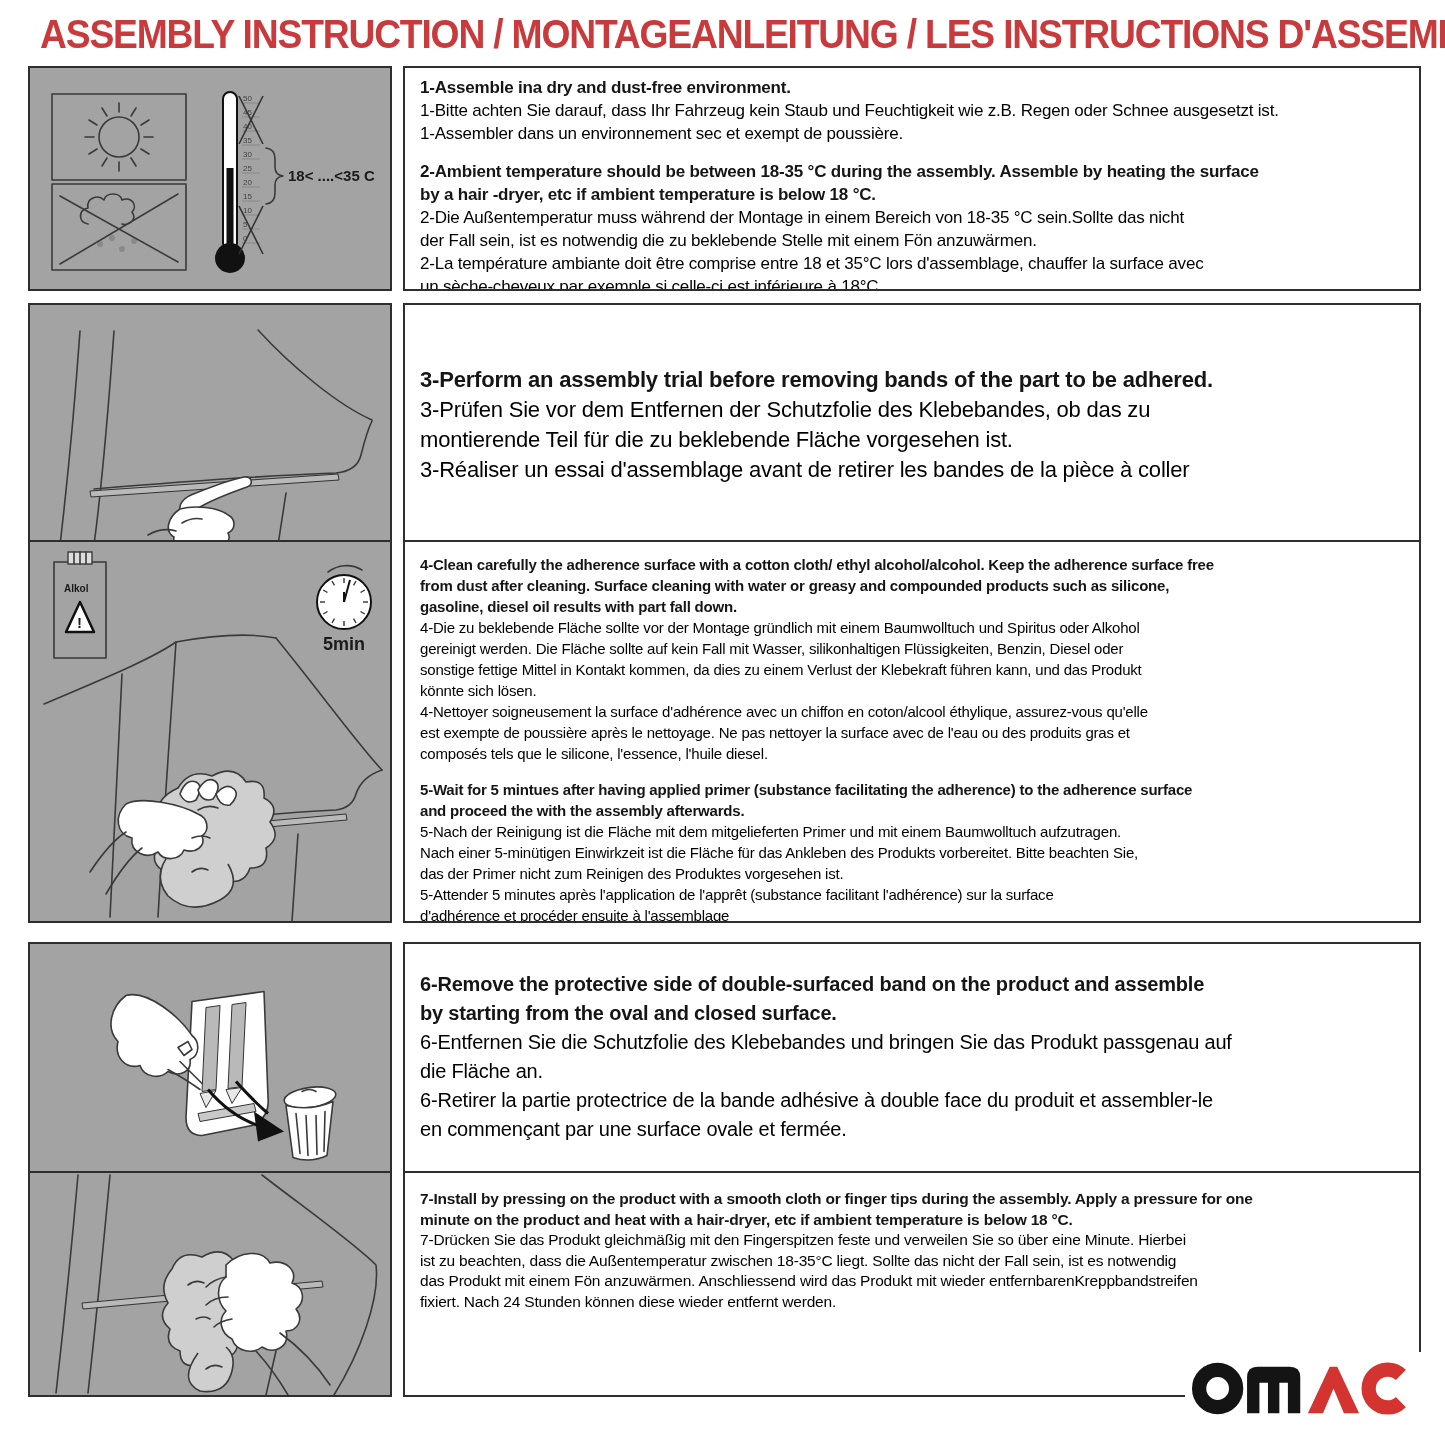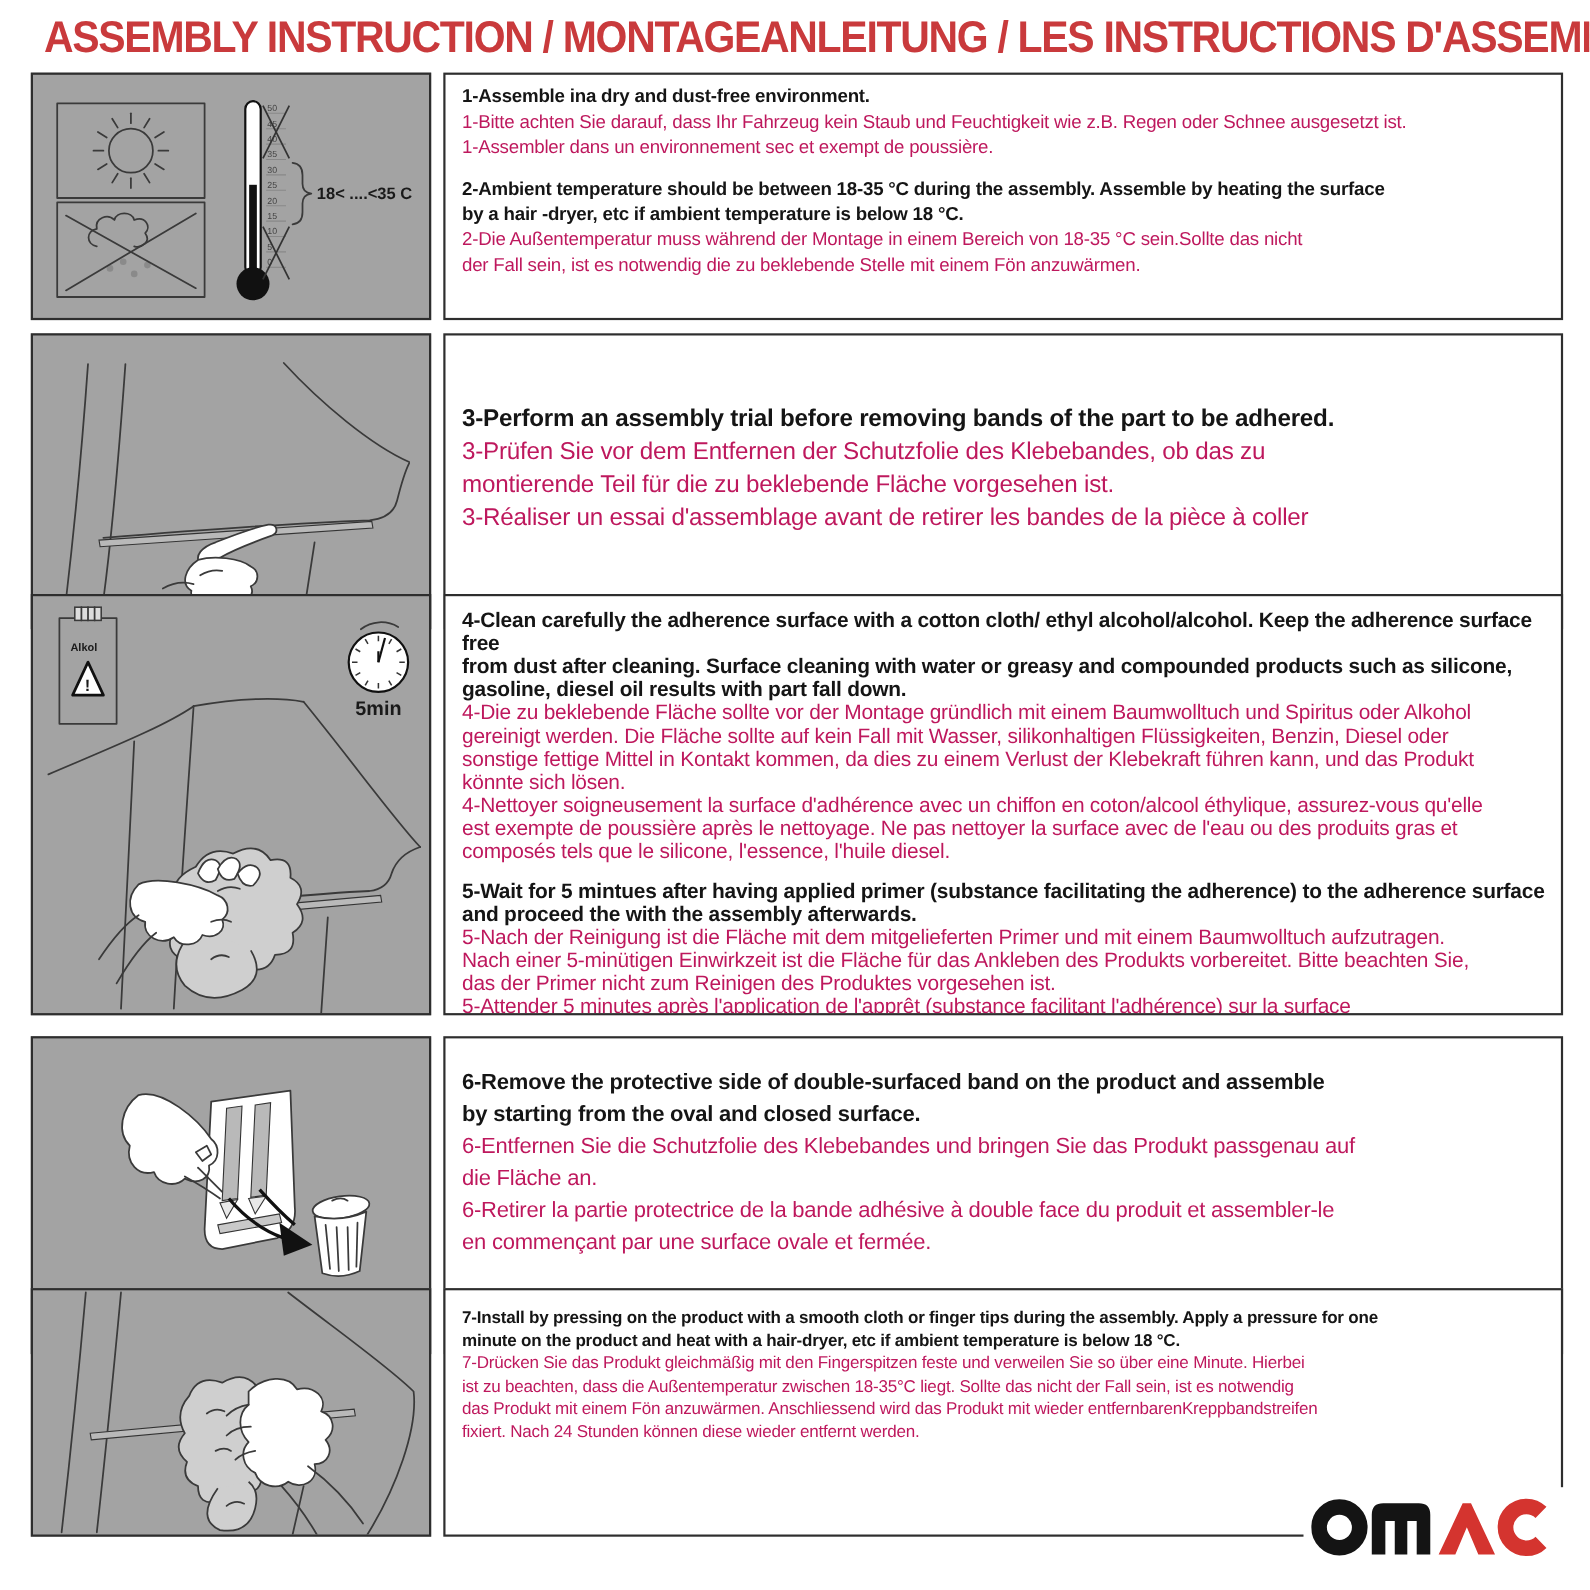--- a/index.html
+++ b/index.html
@@ -9,27 +9,27 @@
          letter-spacing:-1.2px;color:#c93a3c;white-space:nowrap;transform:scale(.98,1.06);transform-origin:left top;}
   .row{position:absolute;left:0;width:1445px;}
   .illu-box{position:absolute;left:28px;width:364px;height:100%;box-sizing:border-box;
             border:2px solid #2e2e2e;background:#a3a3a3;}
   .illu-box svg{display:block;width:100%;height:100%;}
   .text-box{position:absolute;left:403px;width:1018px;height:100%;box-sizing:border-box;
             border:2px solid #2e2e2e;background:#fff;overflow:hidden;}
   .paras{padding:4px 10px 0 15px;letter-spacing:-0.2px;}
   .para{margin:0;white-space:pre-line;}
   .para.bold{font-weight:bold;color:#151515;}
-  .para.regular{font-weight:normal;color:#be185d;}
+  .para.regular{font-weight:normal;color:#000000;}
   .pgap{height:18px;}
   
   .s1 .paras{font-size:17px;line-height:23px;padding-top:8px;}
   .s1 .pgap{height:15px;}
   .s2 .paras{font-size:22px;line-height:30px;padding-top:60px;}
-  .s3 .paras{font-size:19px;line-height:21px;padding-top:12px;}
+  .s3 .paras{font-size:15px;line-height:21px;padding-top:12px;}
   .s3 .pgap{height:15px;}
   .s4 .paras{font-size:20px;line-height:29px;padding-top:26px;}
   .s5 .paras{font-size:15.5px;line-height:20.5px;padding-top:16px;}
   
   .ln{fill:none;stroke:#3a3a3a;stroke-width:1.6;stroke-linecap:round;stroke-linejoin:round;}
   .lnw{fill:#fff;stroke:#3a3a3a;stroke-width:1.6;stroke-linejoin:round;}
   .lnb{fill:#fff;stroke:#111;stroke-width:2;}
   .strip{fill:#b9b9b9;stroke:#333;stroke-width:1;}
   .cloth{fill:#cfcfcf;stroke:#3a3a3a;stroke-width:1.6;stroke-linejoin:round;}
   .tick-num{font-size:8px;fill:#444;font-family:"Liberation Sans",sans-serif;}
@@ -120,20 +120,22 @@
     <div class="text-box">
       <div class="paras">
           <p class="para bold">1-Assemble ina dry and dust-free environment.</p>
           <p class="para regular">1-Bitte achten Sie darauf, dass Ihr Fahrzeug kein Staub und Feuchtigkeit wie z.B. Regen oder Schnee ausgesetzt ist.</p>
           <p class="para regular">1-Assembler dans un environnement sec et exempt de poussière.</p>
           <div class="pgap"></div>
           <p class="para bold">2-Ambient temperature should be between 18-35 °C  during the assembly. Assemble by heating the surface
 by a hair -dryer, etc if ambient temperature is below 18 °C.</p>
           <p class="para regular">2-Die Außentemperatur muss während der Montage in einem Bereich von 18-35 °C  sein.Sollte das nicht
 der Fall sein, ist es notwendig die zu beklebende Stelle mit einem Fön anzuwärmen.</p>
+          <p class="para regular">2-La température ambiante doit être comprise entre 18 et 35°C lors d'assemblage, chauffer la surface avec
+un sèche-cheveux par exemple si celle-ci est inférieure à 18°C.</p>
         </div>
     </div>
   </div>
 
   <div class="row s2" style="top:303px;height:269px;">
     <div class="illu-box">
       <svg viewBox="0 0 360 221">
         <path d="M50,4 C46,60 38,150 30,218" class="ln"></path>
         <path d="M84,4 C80,60 73,150 64,218" class="ln"></path>
         <path d="M228,3 C262,40 308,78 342,93" class="ln"></path>

